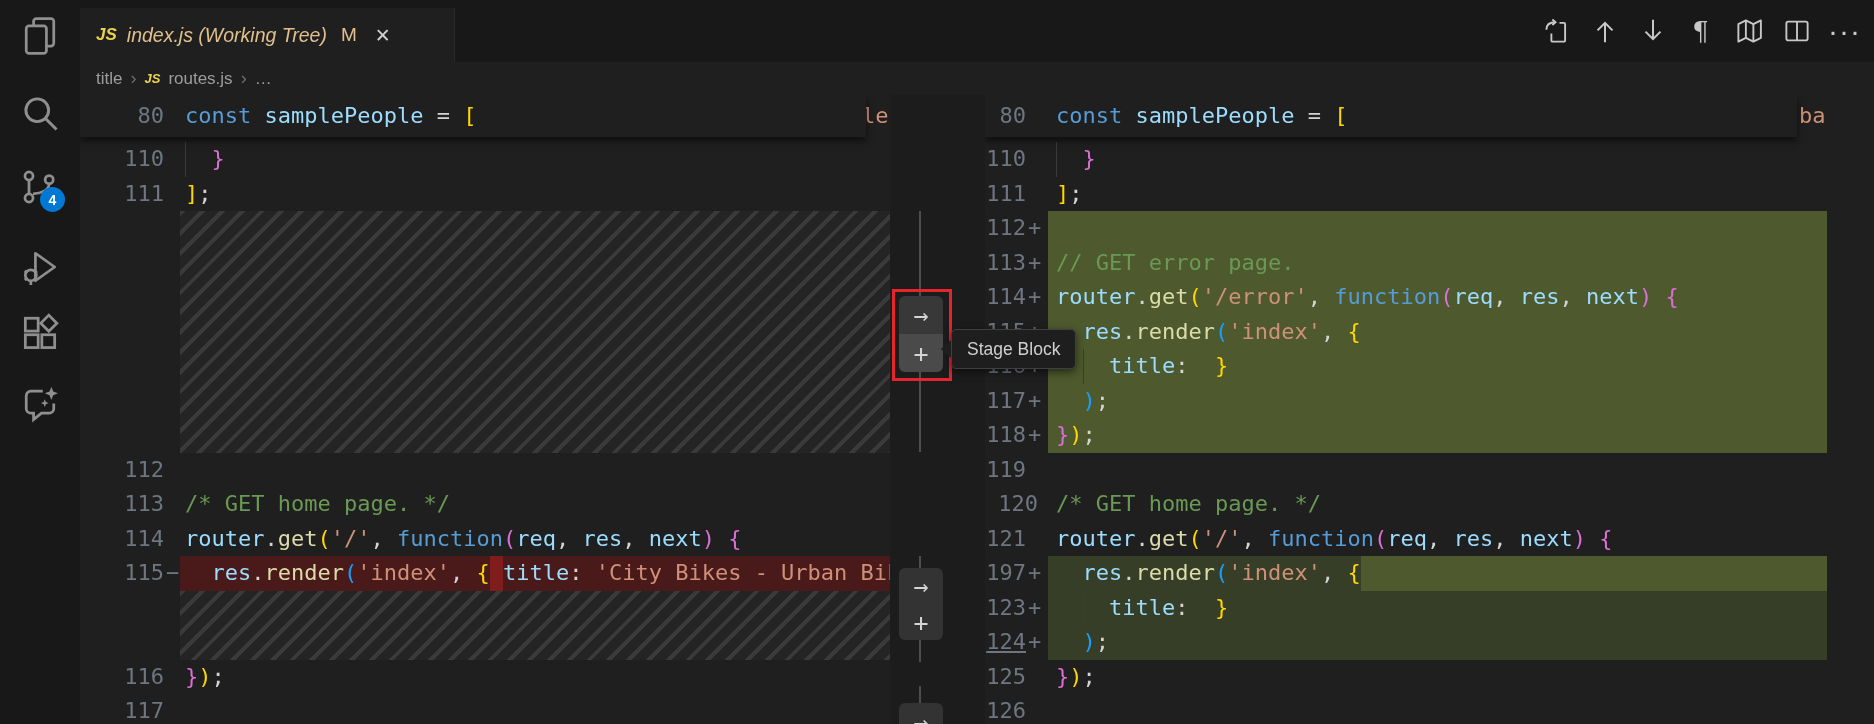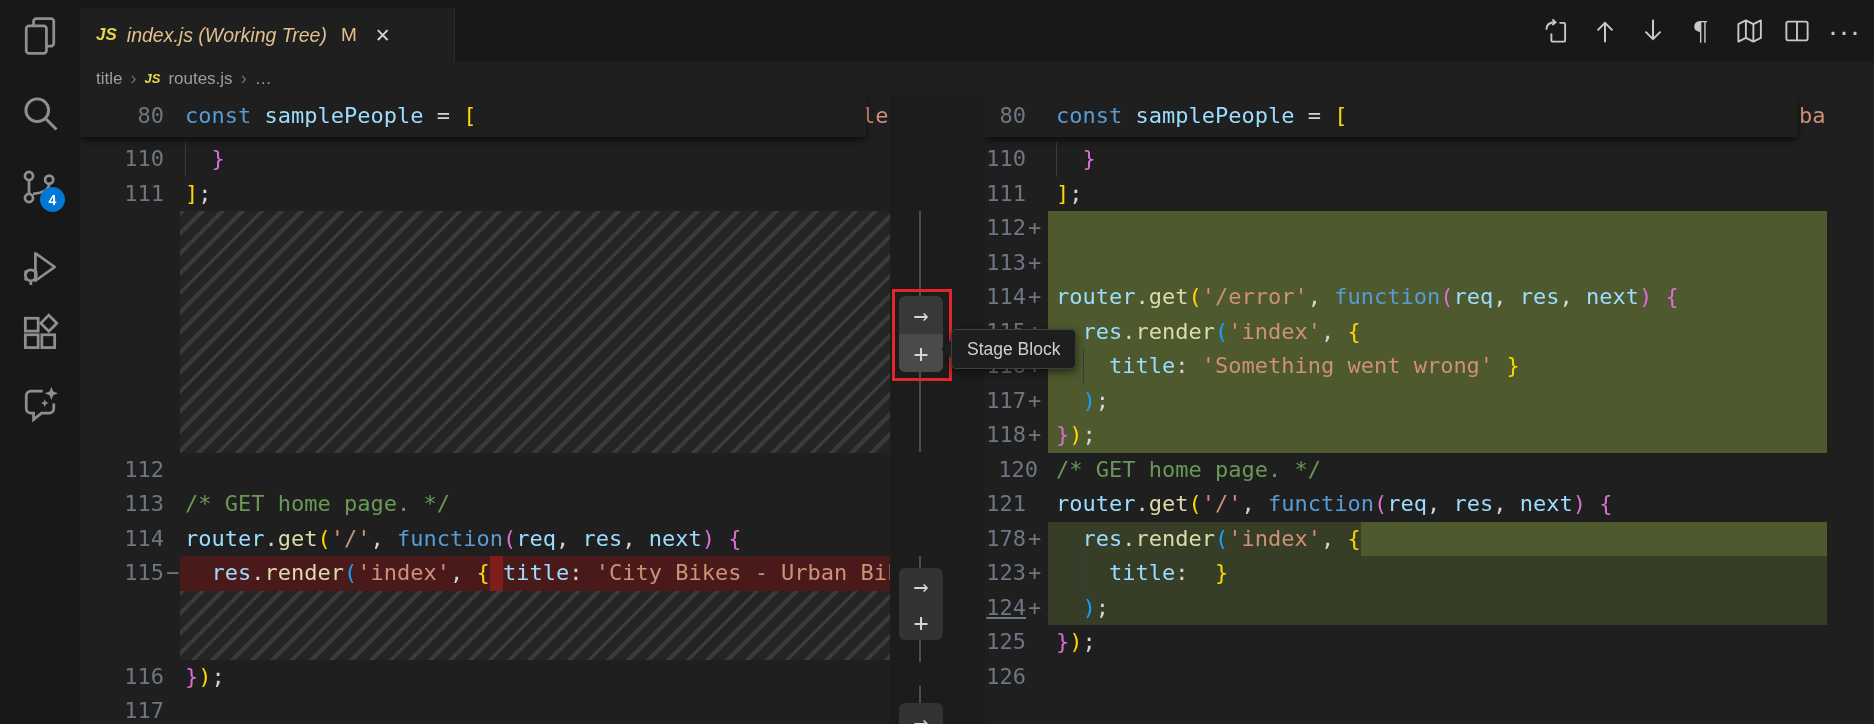--- a/index.html
+++ b/index.html
@@ -258,63 +258,68 @@
           <div class="crow" style="height: 34.5px;">
             <div class="rowbg bg-addb" style="left: 63px; width: 779px;"></div>
             <div class="lnum" style="left: 0px; width: 41px;">112</div>
             <div class="lmark" style="left: 43px;">+</div>
             <div class="code" style="left: 71px; width: 771px;"></div>
           </div>
           <div class="crow" style="height: 34.5px;">
             <div class="rowbg bg-addb" style="left: 63px; width: 779px;"></div>
             <div class="lnum" style="left: 0px; width: 41px;">113</div>
             <div class="lmark" style="left: 43px;">+</div>
+            <div class="code" style="left: 71px; width: 771px;"><span class="t c-cm">// GET error page.</span></div>
           </div>
           <div class="crow" style="height: 34.5px;">
             <div class="rowbg bg-addb" style="left: 63px; width: 779px;"></div>
             <div class="lnum" style="left: 0px; width: 41px;">114</div>
             <div class="lmark" style="left: 43px;">+</div>
             <div class="code" style="left: 71px; width: 771px;"><span class="t c-var">router</span><span class="t c-d">.</span><span class="t c-fn">get</span><span class="t c-b1">(</span><span class="t c-str">'/error'</span><span class="t c-d">, </span><span class="t c-kw">function</span><span class="t c-b2">(</span><span class="t c-var">req</span><span class="t c-d">, </span><span class="t c-var">res</span><span class="t c-d">, </span><span class="t c-var">next</span><span class="t c-b2">)</span><span class="t c-d"> </span><span class="t c-b2">{</span></div>
           </div>
           <div class="crow" style="height: 34.5px;">
             <div class="rowbg bg-addb" style="left: 63px; width: 779px;"></div>
             <div class="lnum" style="left: 0px; width: 41px;">115</div>
             <div class="lmark" style="left: 43px;">+</div>
             <div class="code" style="left: 71px; width: 771px;"><span class="t c-d">  </span><span class="t c-var">res</span><span class="t c-d">.</span><span class="t c-fn">render</span><span class="t c-b3">(</span><span class="t c-str">'index'</span><span class="t c-d">, </span><span class="t c-b1">{</span></div>
           </div>
           <div class="crow" style="height: 34.5px;">
             <div class="rowbg bg-addb" style="left: 63px; width: 779px;"></div>
             <div class="iguide" style="left: 97.5px;"></div>
             <div class="lnum" style="left: 0px; width: 41px;">116</div>
             <div class="lmark" style="left: 43px;">+</div>
-            <div class="code" style="left: 71px; width: 771px;"><span class="t c-d">    </span><span class="t c-var">title</span><span class="t c-d">: </span><span class="t c-str">'Something went wrong'</span><span class="t c-d"> </span><span class="t c-b1">}</span></div>
+            <div class="code" style="left: 71px; width: 771px;"><span class="t c-d">    </span><span class="t c-var">title</span><span class="t c-d">: </span><span class="t c-d"> </span><span class="t c-b1">}</span></div>
           </div>
           <div class="crow" style="height: 34.5px;">
             <div class="rowbg bg-addb" style="left: 63px; width: 779px;"></div>
             <div class="lnum" style="left: 0px; width: 41px;">117</div>
             <div class="lmark" style="left: 43px;">+</div>
             <div class="code" style="left: 71px; width: 771px;"><span class="t c-d">  </span><span class="t c-b3">)</span><span class="t c-d">;</span></div>
           </div>
           <div class="crow" style="height: 34.5px;">
             <div class="rowbg bg-addb" style="left: 63px; width: 779px;"></div>
             <div class="lnum" style="left: 0px; width: 41px;">118</div>
             <div class="lmark" style="left: 43px;">+</div>
             <div class="code" style="left: 71px; width: 771px;"><span class="t c-b2">}</span><span class="t c-b1">)</span><span class="t c-d">;</span></div>
+          </div>
+          <div class="crow" style="height: 34.5px;">
+            <div class="lnum" style="left: 0px; width: 41px;">119</div>
+            <div class="code" style="left: 71px; width: 771px;"></div>
           </div>
           <div class="crow" style="height: 34.5px;">
             <div class="lnum" style="left: 12px; width: 41px;">120</div>
             <div class="code" style="left: 71px; width: 771px;"><span class="t c-cm">/* GET home page. */</span></div>
           </div>
           <div class="crow" style="height: 34.5px; text-decoration: underline;">
             <div class="lnum" style="left: 0px; width: 41px;">121</div>
             <div class="code" style="left: 71px; width: 771px;"><span class="t c-var">router</span><span class="t c-d">.</span><span class="t c-fn">get</span><span class="t c-b1">(</span><span class="t c-str">'/'</span><span class="t c-d">, </span><span class="t c-kw">function</span><span class="t c-b2">(</span><span class="t c-var">req</span><span class="t c-d">, </span><span class="t c-var">res</span><span class="t c-d">, </span><span class="t c-var">next</span><span class="t c-b2">)</span><span class="t c-d"> </span><span class="t c-b2">{</span></div>
           </div>
           <div class="crow" style="height: 34.5px;">
             <div class="rowbg bg-addl" style="left: 63px; width: 779px;"></div>
-            <div class="lnum" style="left: 0px; width: 41px;">178</div>
+            <div class="lnum" style="left: 0px; width: 41px;">197</div>
             <div class="lmark" style="left: 43px;">+</div>
             <div class="code" style="left: 71px; width: 771px;"><span class="t c-d">  </span><span class="t c-var">res</span><span class="t c-d">.</span><span class="t c-fn">render</span><span class="t c-b3">(</span><span class="t c-str">'index'</span><span class="t c-d">, </span><span class="t c-b1">{</span><div class="tail"></div></div>
           </div>
           <div class="crow" style="height: 34.5px;">
             <div class="rowbg bg-addl" style="left: 63px; width: 779px;"></div>
             <div class="iguide" style="left: 97.5px;"></div>
             <div class="lnum" style="left: 0px; width: 41px;">123</div>
             <div class="lmark" style="left: 43px;">+</div>
             <div class="code" style="left: 71px; width: 771px;"><span class="t c-d">    </span><span class="t c-var">title</span><span class="t c-d">: </span><span class="t c-d"> </span><span class="t c-b1">}</span></div>
           </div>

